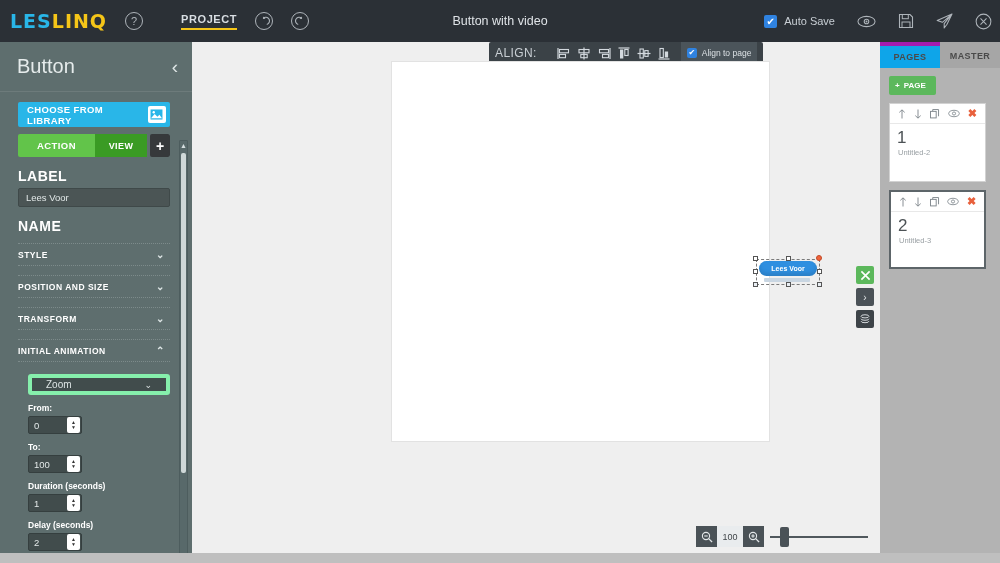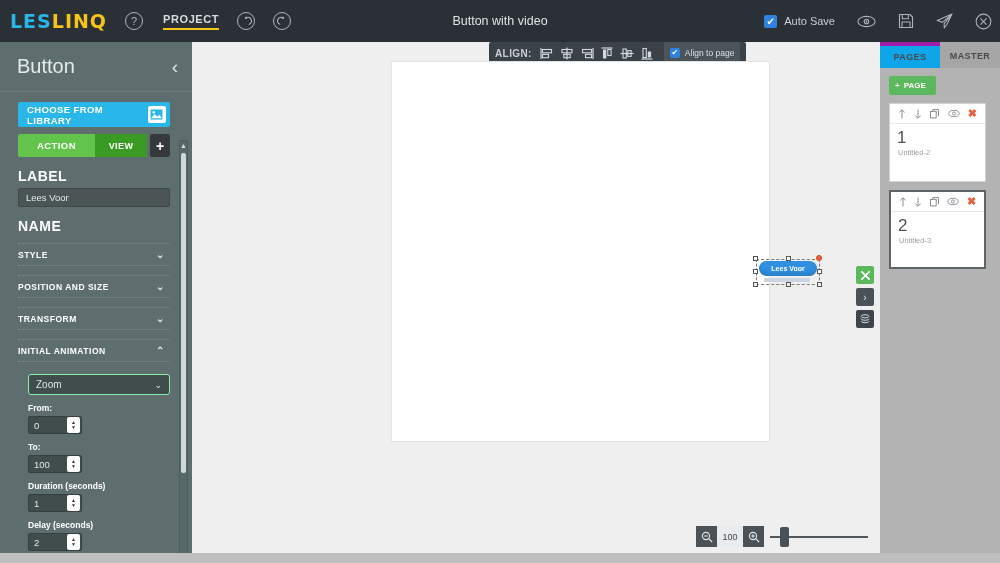--- a/index.html
+++ b/index.html
@@ -25,21 +25,21 @@
   .logo .c1 { color: #29b6e8; }
   .logo .c2 { color: #f5c518; }
   .tb-icon {
     width: 18px; height: 18px; border-radius: 50%;
     border: 1.4px solid #aeb4ba; color: #aeb4ba;
     display: flex; align-items: center; justify-content: center;
     font-size: 11px; cursor: pointer;
   }
   .tb-slot { margin-left: 18px; display: flex; align-items: center; }
   .project-tab {
-    margin-left: 20px; color: #d8dde2; font-size: 11px; font-weight: bold;
+    margin-left: 38px; color: #d8dde2; font-size: 11px; font-weight: bold;
     letter-spacing: .6px; padding-bottom: 3px;
     border-bottom: 2px solid #f5c518; cursor: pointer;
   }
   .topbar-title {
     position: absolute; left: 0; top: 0; width: 1000px; height: 42px;
     display: flex; align-items: center; justify-content: center;
     color: #dfe3e7; font-size: 12.5px; pointer-events: none;
   }
   .topbar-right {
     position: absolute; right: 8px; top: 0; height: 42px;
@@ -113,23 +113,23 @@
     margin-top: 9px; height: 23px; border-top: 1px dotted #7d8b8b;
     border-bottom: 1px dotted #7d8b8b;
     display: flex; align-items: center; justify-content: space-between;
     color: #fff; font-size: 8.5px; font-weight: bold;
     letter-spacing: .5px; cursor: pointer;
   }
   .accordion .chev { font-size: 10px; color: #e0e8e8; padding-right: 5px; }
   .anim-panel { margin-top: 6px; padding: 6px 0 0 10px; }
   .sel {
     height: 21px; width: 142px; background: #414c4c;
-    border: 1px solid #86efac; border-radius: 3px;
+    border: 4px solid #86efac; border-radius: 3px;
     display: flex; align-items: center; justify-content: space-between;
-    padding: 0 7px; color: #dde4e4; font-size: 10px; cursor: pointer;
+    padding: 0 14px; color: #dde4e4; font-size: 10px; cursor: pointer;
   }
   .sel .chev { font-size: 9px; }
   .sub-label {
     margin-top: 8px; color: #fff; font-size: 8.5px; font-weight: bold;
   }
   .spin {
     margin-top: 3px; width: 54px; height: 18px; background: #414c4c;
     border: 1px solid #353f3f; border-radius: 2px;
     display: flex; align-items: center; justify-content: space-between;
     padding-left: 5px; color: #e2e8e8; font-size: 9.5px;
@@ -157,22 +157,22 @@
   .canvas-area {
     position: absolute; left: 192px; top: 42px;
     width: 688px; height: 521px; background: #efefef;
   }
   .align-bar {
     position: absolute; left: 297px; top: 0px; height: 22px;
     background: #3b4247; border-radius: 2px;
     display: flex; align-items: center; padding: 0 6px; gap: 4px;
   }
   .align-label {
-    color: #c9cfd4; font-size: 10px; font-weight: bold;
-    letter-spacing: .4px; margin-right: 3px;
+    color: #c9cfd4; font-size: 12px; font-weight: normal;
+    letter-spacing: .4px; margin-right: 15px;
   }
   .align-ico {
     width: 16px; height: 15px; display: flex; align-items: center;
     justify-content: center; cursor: pointer;
   }
   .align-topage {
     margin-left: 5px; height: 22px; background: #4b545a;
     display: flex; align-items: center; gap: 5px;
     padding: 0 6px; cursor: pointer;
   }

